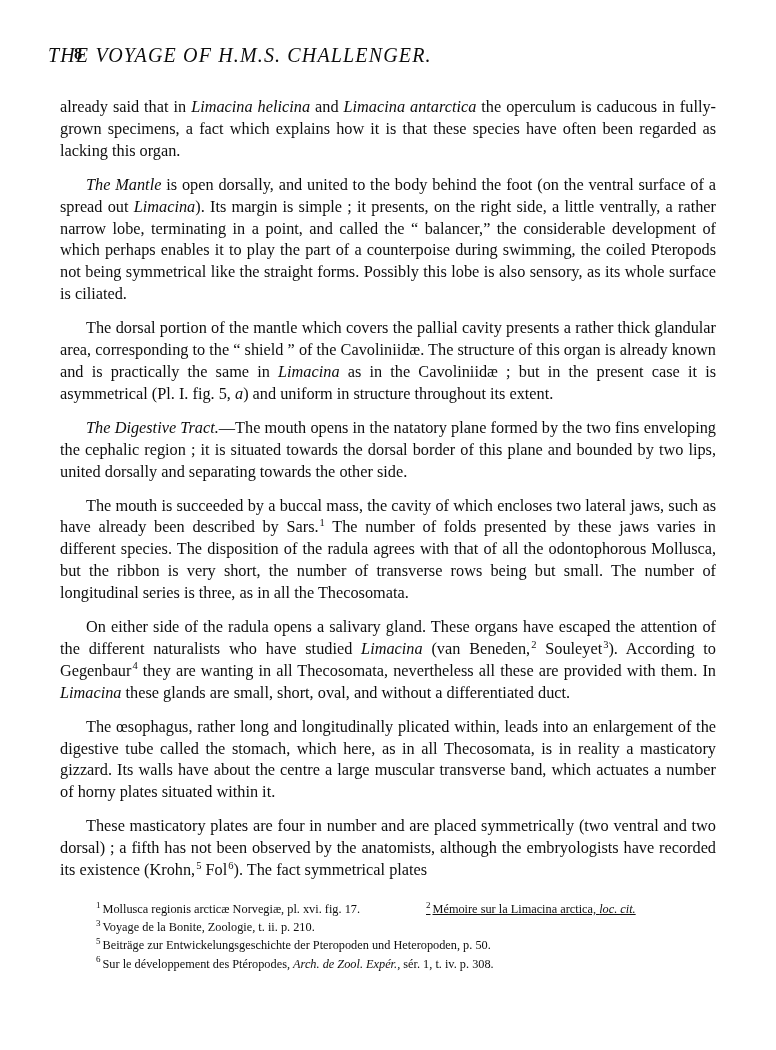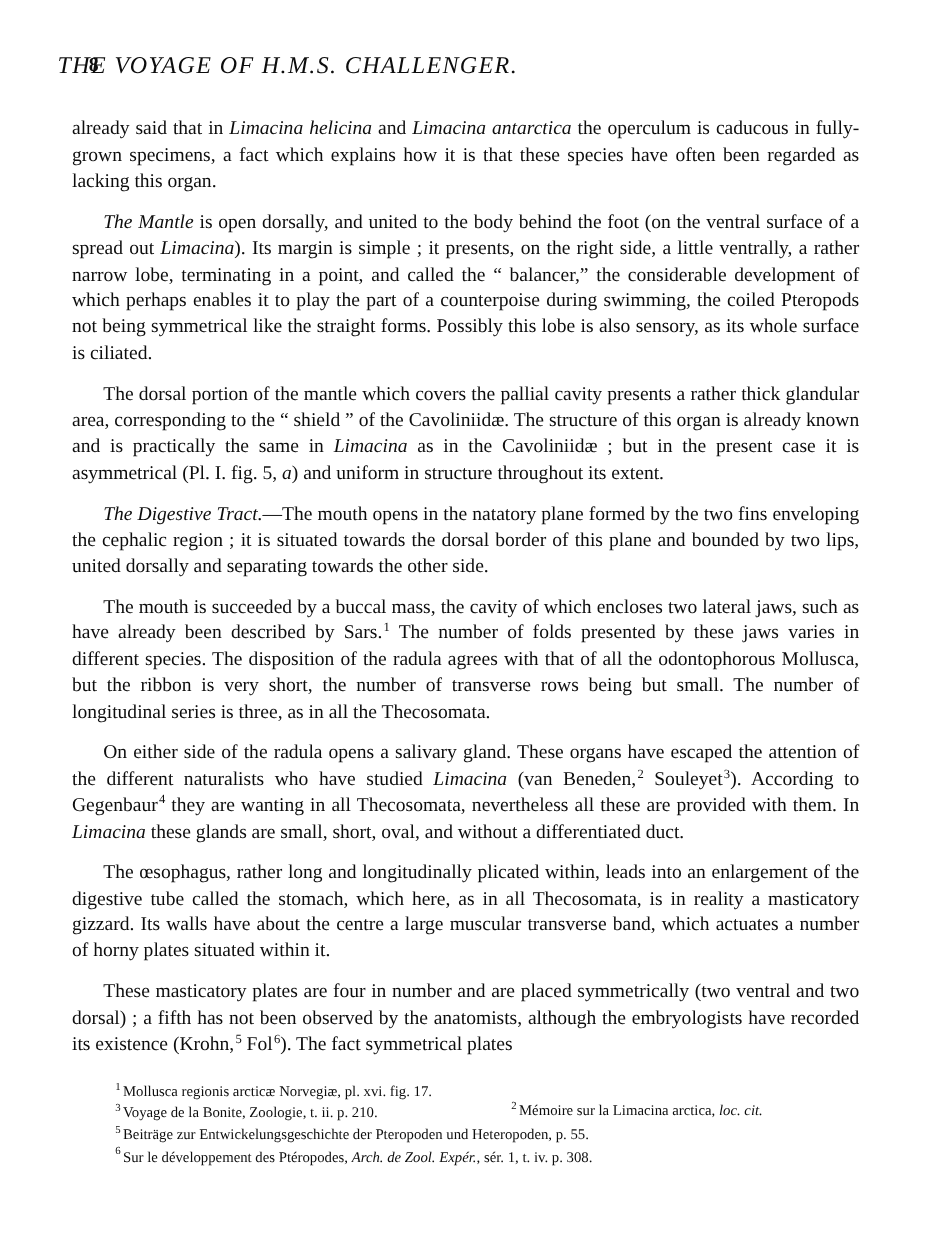--- a/index.html
+++ b/index.html
@@ -81,21 +81,22 @@
   .footnotes .fnrow {
     position: relative;
     white-space: nowrap;
   }
   .footnotes .fn-left {
     display: inline-block;
   }
   .footnotes .fn-right {
     position: absolute;
     left: 330px;
-    top: 16px;
+    top: 0;
+    text-decoration: underline;
   }
   .footnotes sup {
     font-size: 9px;
     vertical-align: super;
     line-height: 0;
     padding-right: 2px;
   }
 </style>
 </head>
 <body>
@@ -114,17 +115,17 @@
       <p class="para indent"><span class="ital">The Digestive Tract.</span><span>—The mouth opens in the natatory plane formed by the two fins enveloping the cephalic region ; it is situated towards the dorsal border of this plane and bounded by two lips, united dorsally and separating towards the other side.</span></p>
       <p class="para indent"><span>The mouth is succeeded by a buccal mass, the cavity of which encloses two lateral jaws, such as have already been described by Sars.</span><sup class="fn">1</sup><span> The number of folds presented by these jaws varies in different species. The disposition of the radula agrees with that of all the odontophorous Mollusca, but the ribbon is very short, the number of transverse rows being but small. The number of longitudinal series is three, as in all the Thecosomata.</span></p>
       <p class="para indent"><span>On either side of the radula opens a salivary gland. These organs have escaped the attention of the different naturalists who have studied </span><span class="ital">Limacina</span><span> (van Beneden,</span><sup class="fn">2</sup><span> Souleyet</span><sup class="fn">3</sup><span>). According to Gegenbaur</span><sup class="fn">4</sup><span> they are wanting in all Thecosomata, nevertheless all these are provided with them. In </span><span class="ital">Limacina</span><span> these glands are small, short, oval, and without a differentiated duct.</span></p>
       <p class="para indent"><span>The œsophagus, rather long and longitudinally plicated within, leads into an enlargement of the digestive tube called the stomach, which here, as in all Thecosomata, is in reality a masticatory gizzard. Its walls have about the centre a large muscular transverse band, which actuates a number of horny plates situated within it.</span></p>
       <p class="para indent"><span>These masticatory plates are four in number and are placed symmetrically (two ventral and two dorsal) ; a fifth has not been observed by the anatomists, although the embryologists have recorded its existence (Krohn,</span><sup class="fn">5</sup><span> Fol</span><sup class="fn">6</sup><span>). The fact symmetrical plates</span></p>
     </div>
 
   <div class="footnotes" id="footnotes">
       <div class="fnrow"><span class="fn-left"><sup>1</sup><span>Mollusca regionis arcticæ Norvegiæ, pl. xvi. fig. 17.</span></span><span class="fn-right"><sup>2</sup><span>Mémoire sur la Limacina arctica, </span><span class="ital">loc. cit.</span></span></div>
       <div class="fnrow"><span class="fn-left"><sup>3</sup><span>Voyage de la Bonite, Zoologie, t. ii. p. 210.</span></span></div>
-      <div class="fnrow"><span class="fn-left"><sup>5</sup><span>Beiträge zur Entwickelungsgeschichte der Pteropoden und Heteropoden, p. 55.</span></span></div>
+      <div class="fnrow"><span class="fn-left"><sup>5</sup><span>Beiträge zur Entwickelungsgeschichte der Pteropoden und Heteropoden, p. 50.</span></span></div>
       <div class="fnrow"><span class="fn-left"><sup>6</sup><span>Sur le développement des Ptéropodes, </span><span class="ital">Arch. de Zool. Expér.</span><span>, sér. 1, t. iv. p. 308.</span></span></div>
     </div>
 
 </div>
 
 </body></html>

